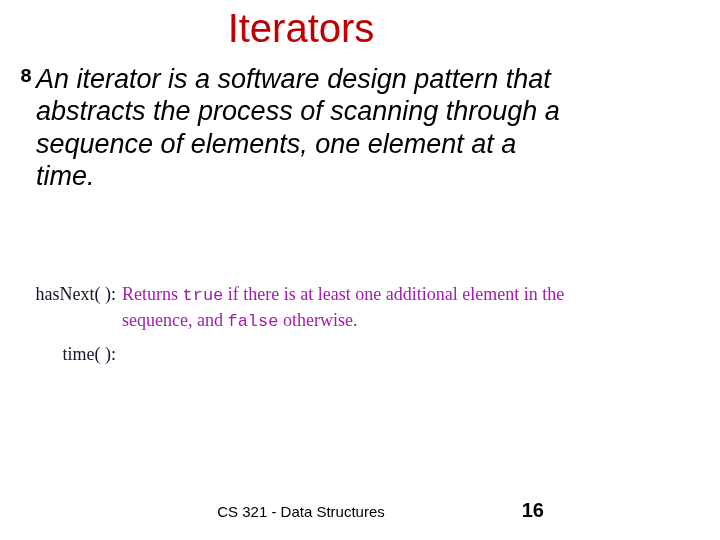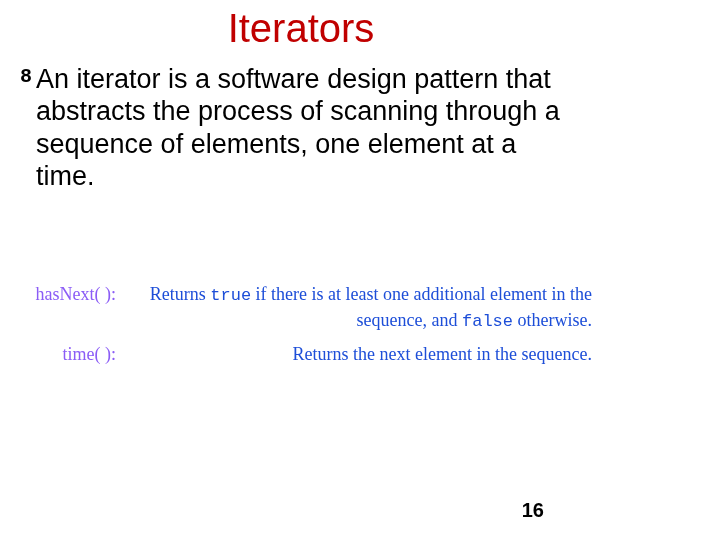--- a/index.html
+++ b/index.html
@@ -36,48 +36,48 @@
   .bullet-marker {
     font-size: 20px;
     margin-right: 4px;
     flex: 0 0 auto;
     line-height: 1.4;
     font-family: "Courier New", monospace;
     font-weight: bold;
   }
   .bullet-content {
     flex: 1;
+    font-style: italic;
   }
   .methods {
     position: absolute;
     left: 10px;
     right: 10px;
     top: 282px;
     font-family: "Times New Roman", Times, serif;
   }
   .method-row {
     display: flex;
     align-items: flex-start;
     margin-bottom: 8px;
   }
   .method-name {
-    color: #8b5cf6;
+    color: #0f172a;
     width: 112px;
     text-align: right;
     flex: 0 0 auto;
     font-size: 18px;
     padding-right: 6px;
     line-height: 1.35;
   }
   .method-desc {
-    color: #1d4ed8;
+    color: #a21caf;
     font-size: 18px;
     flex: 1;
     line-height: 1.35;
-    text-align: right;
   }
   .kw-true {
     font-family: "Courier New", monospace;
     font-size: 17px;
   }
   .kw-false {
     font-family: "Courier New", monospace;
     font-size: 17px;
   }
   .footer-course {
@@ -114,21 +114,19 @@
 
   <div class="methods">
     <div class="method-row">
       <div class="method-name">hasNext( ):</div>
       <div class="method-desc">
         <span>Returns </span><span class="kw-true">true</span><span> if there is at least one additional element in the sequence, and </span><span class="kw-false">false</span><span> otherwise.</span>
       </div>
     </div>
     <div class="method-row">
       <div class="method-name">time( ):</div>
-      <div class="method-desc">
-        <span>Returns the next element in the sequence.</span>
-      </div>
     </div>
   </div>
 
+  <div class="footer-course">CS 321 - Data Structures</div>
   <div class="footer-page">16</div>
 
 </div>
 
 </body></html>

